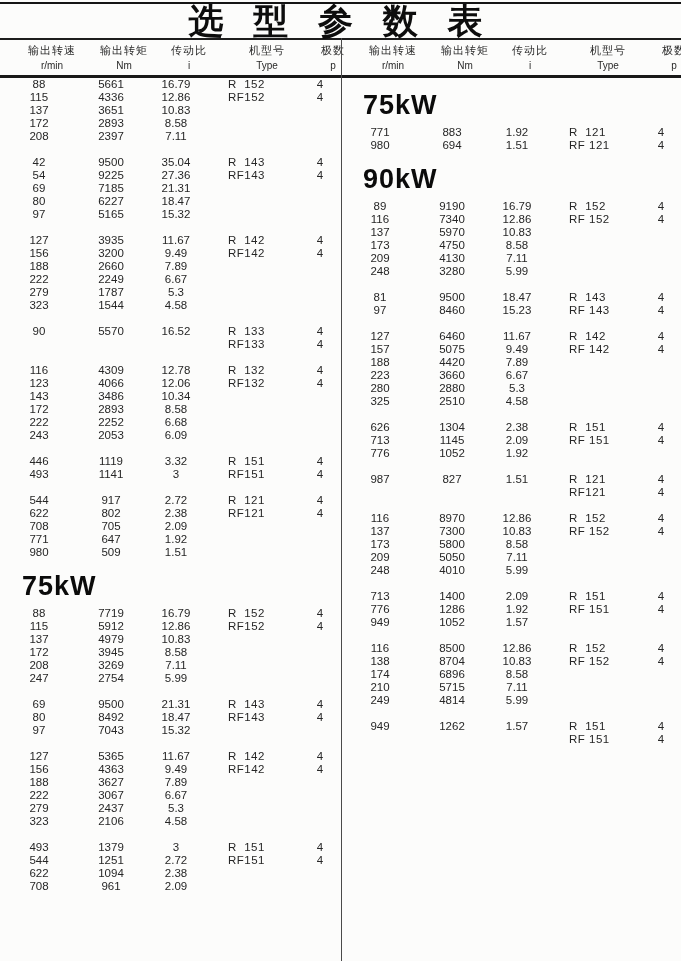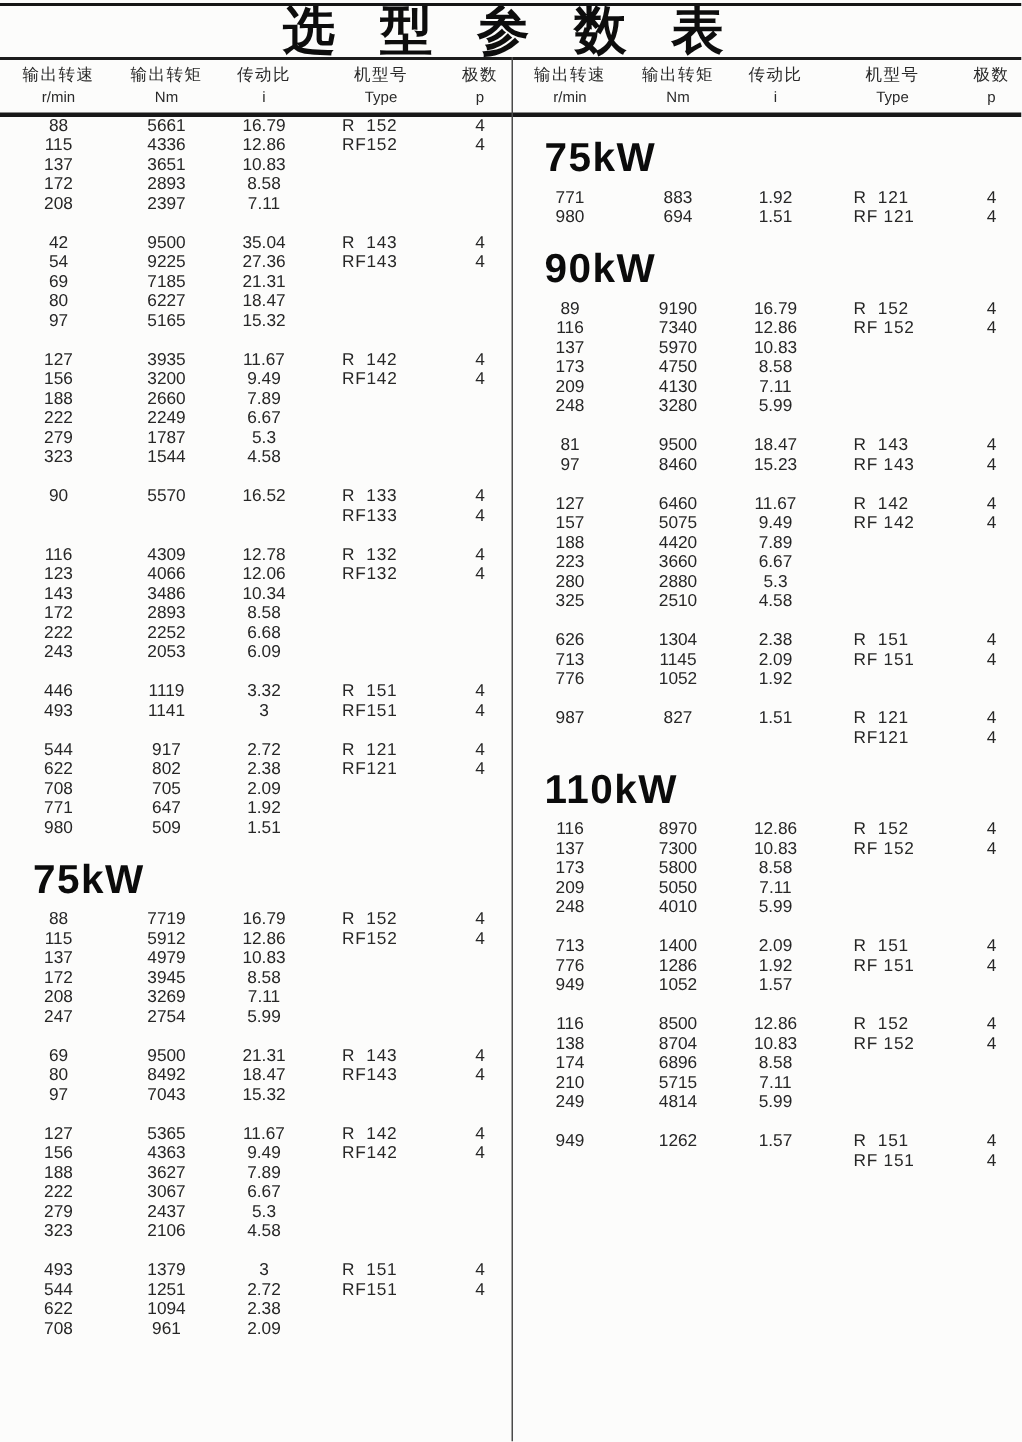--- a/index.html
+++ b/index.html
@@ -22,21 +22,21 @@
     letter-spacing:10px;
     color:#0d0d0d;
     line-height:32px;
   }
   .title-rule { border-top:2px solid #1d1d1d; margin-top:1px; }
   .header-row { display:flex; }
   .header-half {
     width:340px;
     display:grid;
     grid-template-columns:78px 66px 64px 92px 40px;
-    padding:3px 0 2px 0;
+    padding:3px 0 2px 13px;
   }
   .header-half.right { margin-left:1px; }
   .hcell { text-align:center; }
   .hcell .hlabel { font-size:11px; line-height:15px; color:#2a2a2a; letter-spacing:1px; }
   .hcell .hunit  { font-size:10px; line-height:15px; color:#2a2a2a; }
   .header-rule { border-top:3px solid #181818; }
   .v-divider {
     position:absolute; left:341px; top:38px; bottom:0; width:1px; background:#4a4a4a;
   }
   .columns { display:flex; }
@@ -650,21 +650,20 @@
           <div class="cell poles-cell">4</div>
         </div>
         <div class="data-row">
           <div class="cell speed-cell"></div>
           <div class="cell torque-cell"></div>
           <div class="cell ratio-cell"></div>
           <div class="cell type-cell">RF121</div>
           <div class="cell poles-cell">4</div>
         </div>
       </div>
-      <div class="section-title">110kW</div>
       <div class="row-group">
         <div class="data-row">
           <div class="cell speed-cell">116</div>
           <div class="cell torque-cell">8970</div>
           <div class="cell ratio-cell">12.86</div>
           <div class="cell type-cell">R  152</div>
           <div class="cell poles-cell">4</div>
         </div>
         <div class="data-row">
           <div class="cell speed-cell">137</div>

